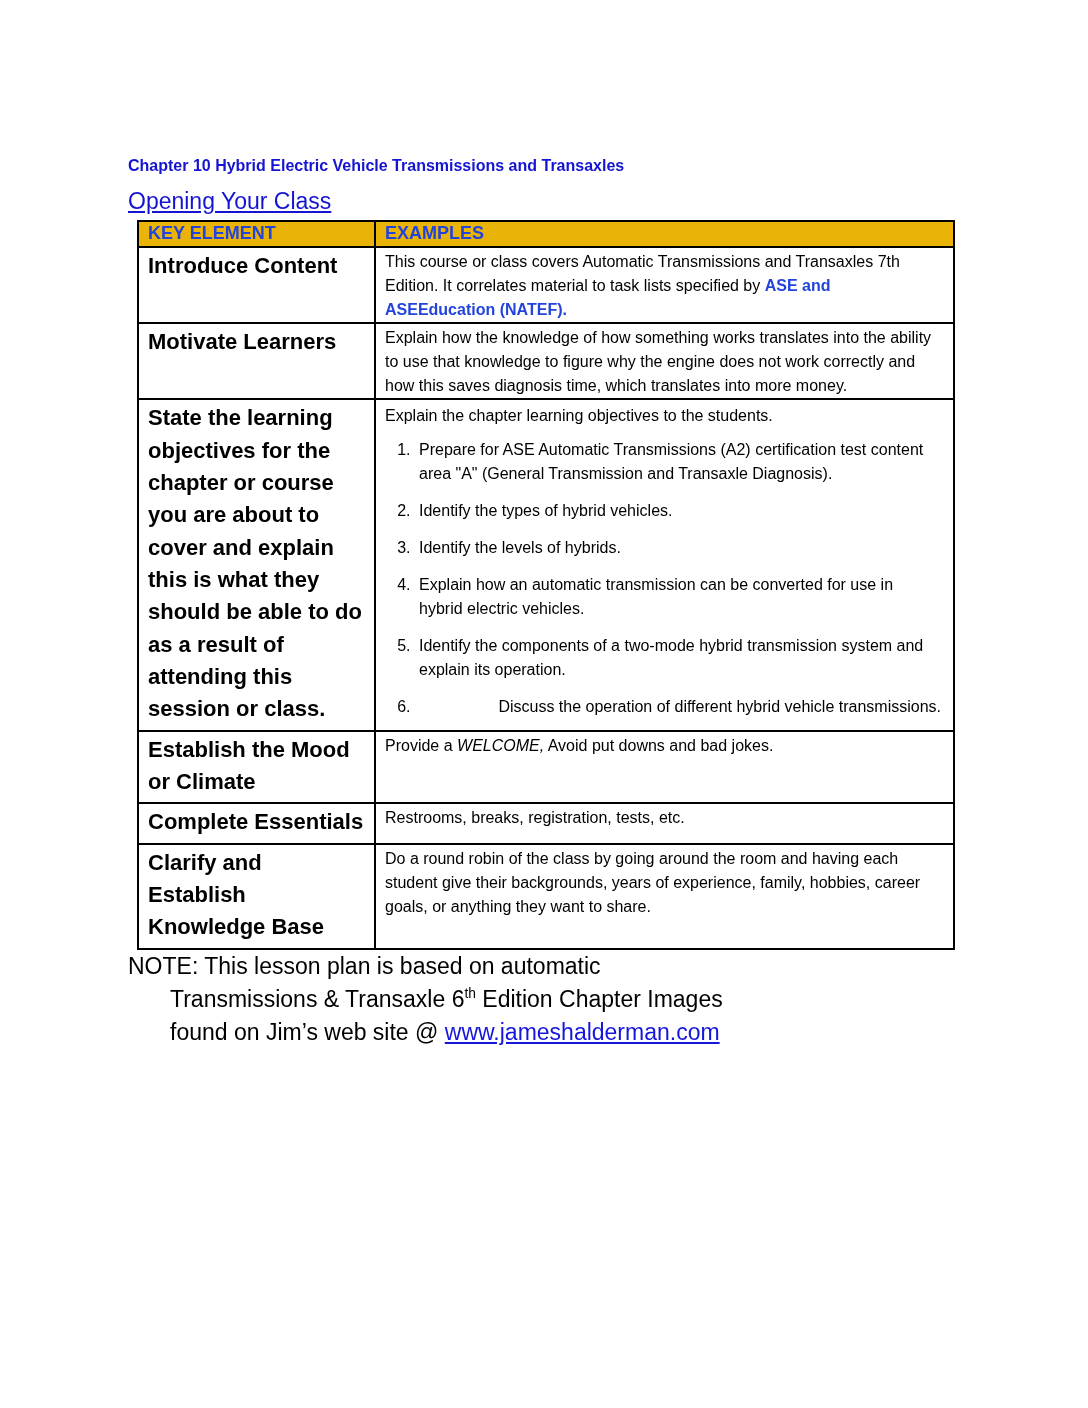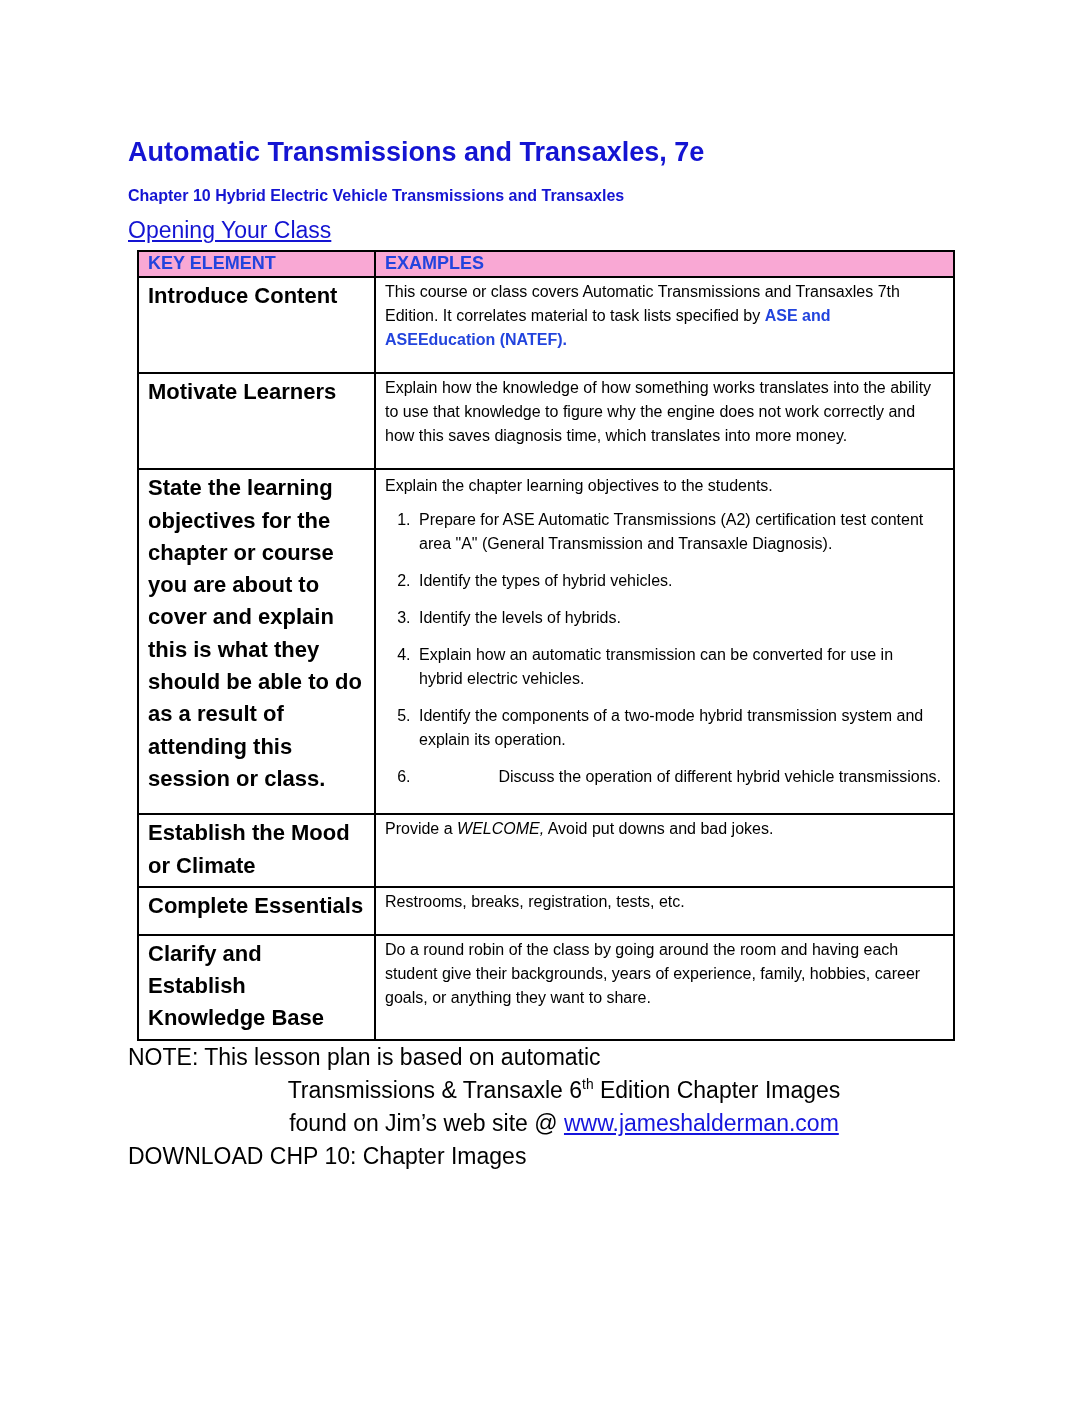--- a/index.html
+++ b/index.html
@@ -48,37 +48,37 @@
     margin: 6px 0 0 9px;
   }
   table.lesson-table col.c1 { width: 237px; }
   table.lesson-table th,
   table.lesson-table td {
     border: 2px solid #000000;
     vertical-align: top;
     text-align: left;
   }
   table.lesson-table th {
-    background: #f9a8d4;
+    background: #eab308;
     color: #2244dd;
     font-size: 18px;
     font-weight: bold;
     padding: 1px 9px 2px 9px;
     line-height: 1.2;
   }
   td.key-cell {
     font-weight: bold;
     font-size: 22px;
     line-height: 1.47;
     padding: 2px 10px 4px 9px;
   }
   td.ex-cell {
     font-size: 16px;
     line-height: 1.5;
-    padding: 2px 12px 20px 9px;
+    padding: 2px 12px 0 9px;
   }
   .blue-bold {
     color: #2244dd;
     font-weight: bold;
   }
   td.ex-cell .intro-line {
     margin: 2px 0 10px 0;
   }
   ol.objectives {
     margin: 0 0 2px 0;
@@ -91,37 +91,36 @@
   }
   ol.objectives li:last-child { margin-bottom: 4px; text-align: right; }
   em.welcome { font-style: italic; }
   .note-block {
     font-size: 23px;
     font-weight: normal;
     color: #000000;
     line-height: 33px;
     width: 830px;
   }
-  .note-block .indent { padding-left: 42px; text-align: center; }
+  .note-block .indent { padding-left: 42px; }
   .note-block sup {
     font-size: 60%;
     vertical-align: super;
     line-height: 0;
   }
   .note-block a {
     color: #1515dd;
     text-decoration: underline;
   }
 </style>
 </head>
 <body>
 
 <div class="content">
 
-  <h1 class="doc-title">Automatic Transmissions and Transaxles, 7e</h1>
 
   <h2 class="chapter-heading">Chapter 10 Hybrid Electric Vehicle Transmissions and Transaxles</h2>
 
   <div>
     <h2 class="section-heading">Opening Your Class</h2>
   </div>
 
   <table class="lesson-table">
     <colgroup>
         <col class="c1">
@@ -175,16 +174,15 @@
         <td class="ex-cell">Do a round robin of the class by going around the room and having each student give their backgrounds, years of experience, family, hobbies, career goals, or anything they want to share.</td>
       </tr>
 
     </tbody>
   </table>
 
   <div class="note-block">
     <div>NOTE: This lesson plan is based on automatic</div>
     <div class="indent"><span>Transmissions &amp; Transaxle 6</span><sup>th</sup><span> Edition Chapter Images</span></div>
     <div class="indent"><span>found on Jim’s web site @ </span><a href="#">www.jameshalderman.com</a></div>
-    <div>DOWNLOAD CHP 10: Chapter Images</div>
   </div>
 
 </div>
 
 </body></html>

